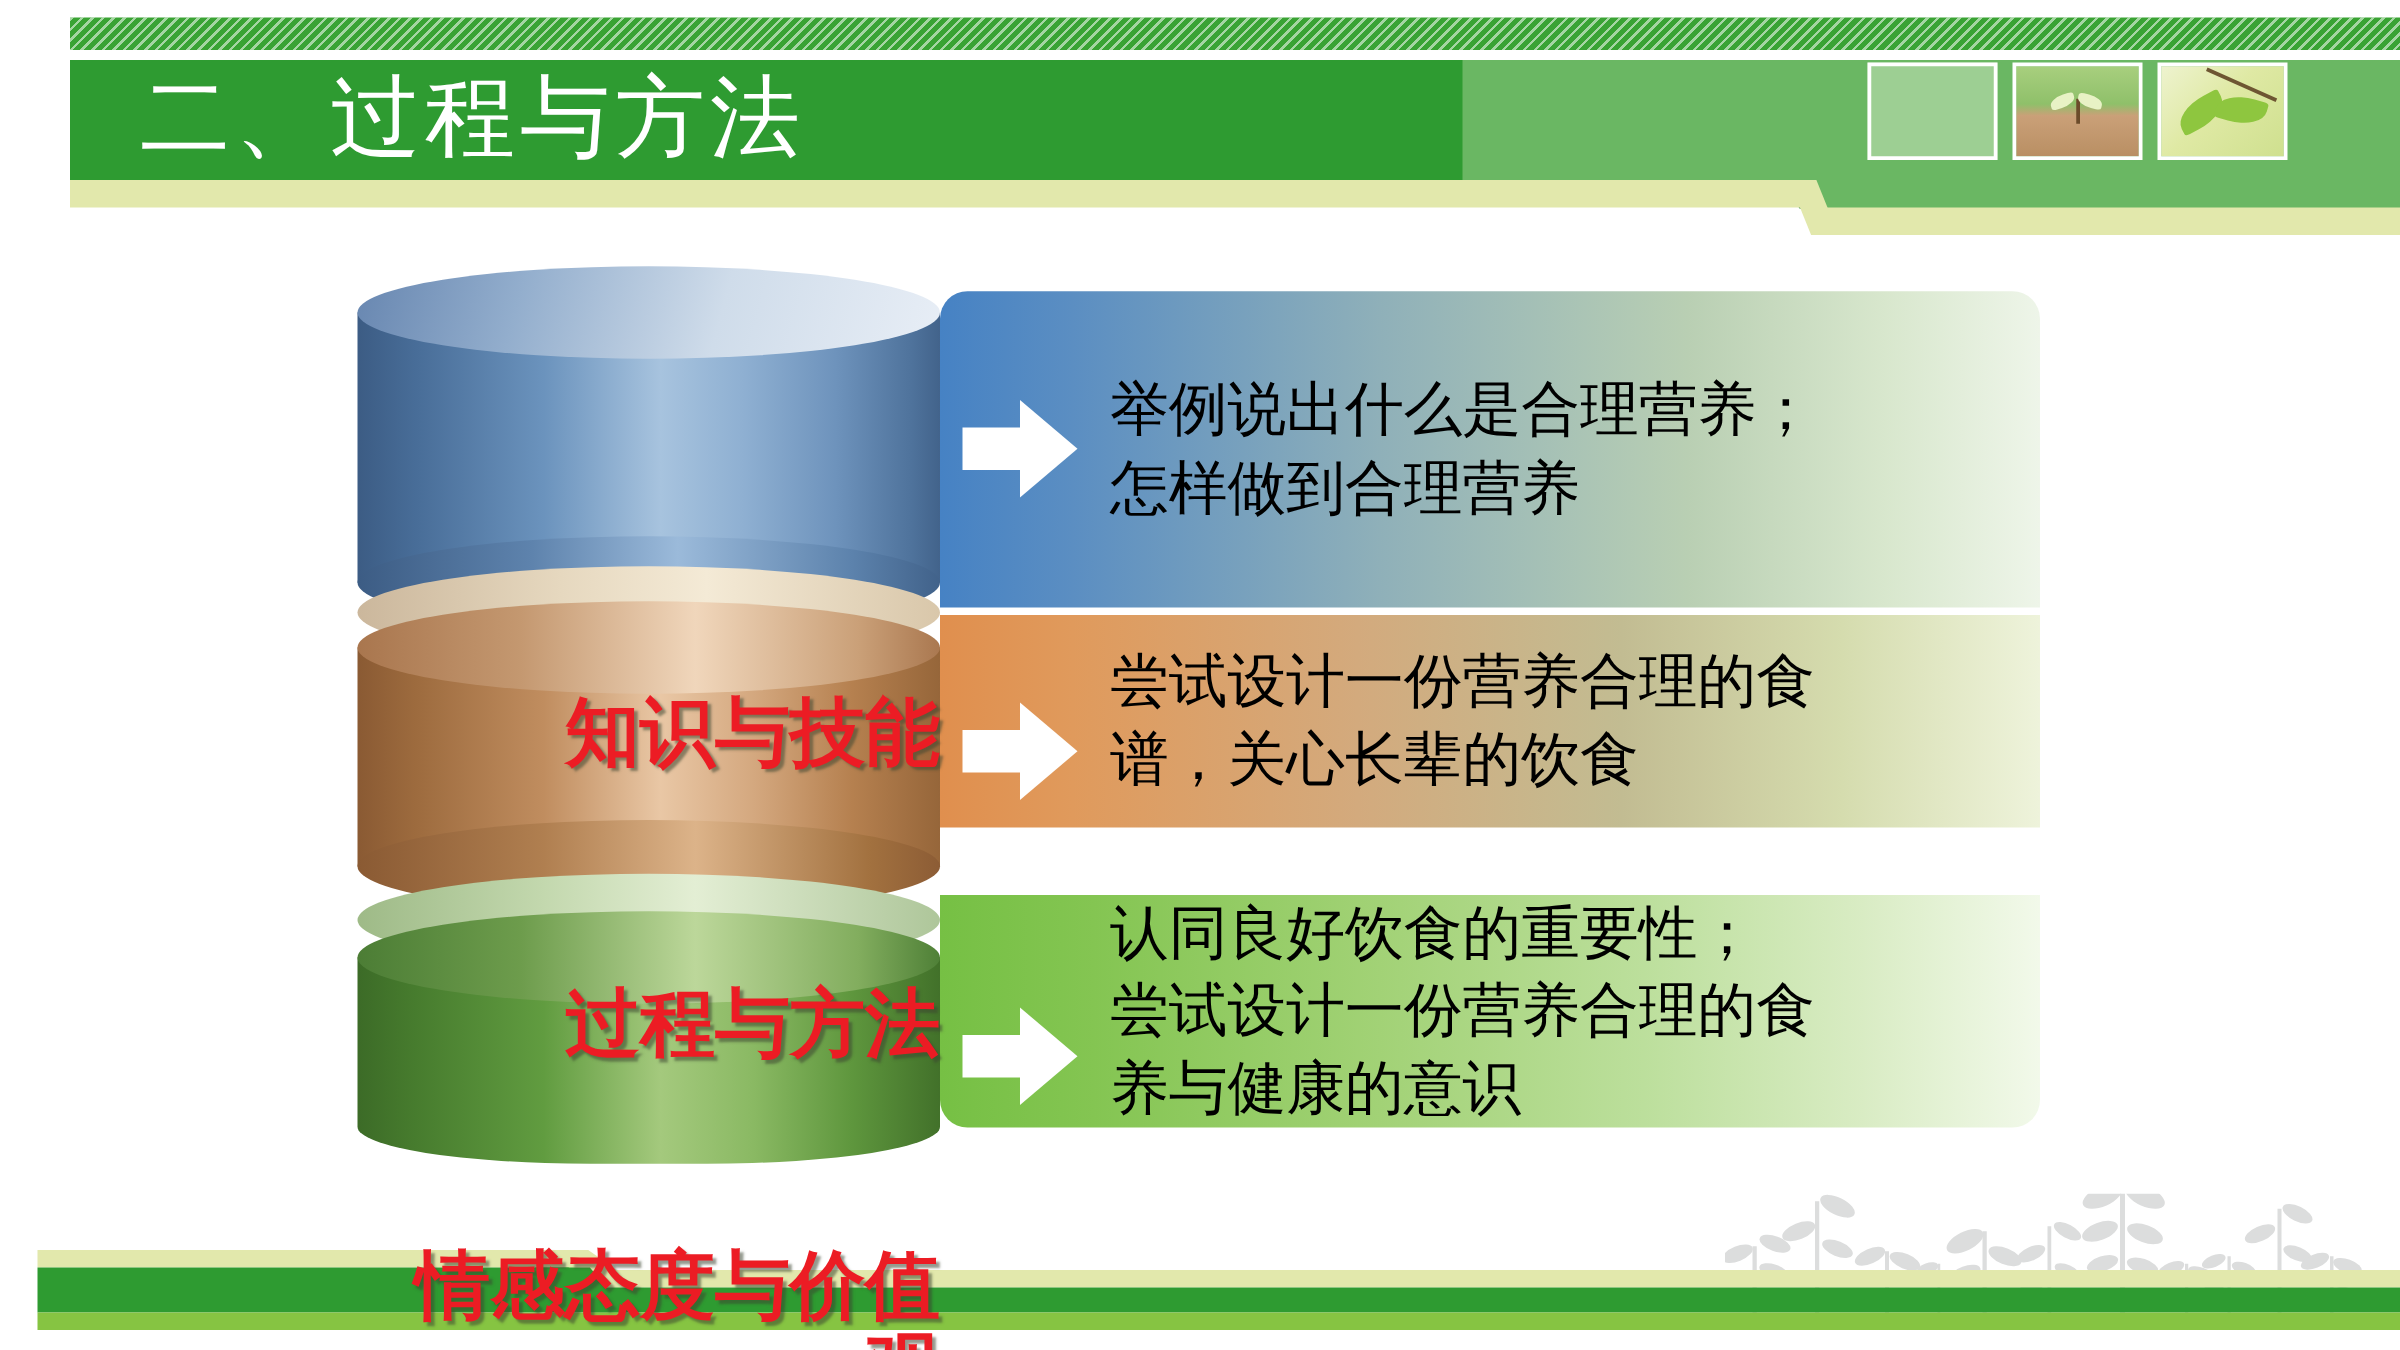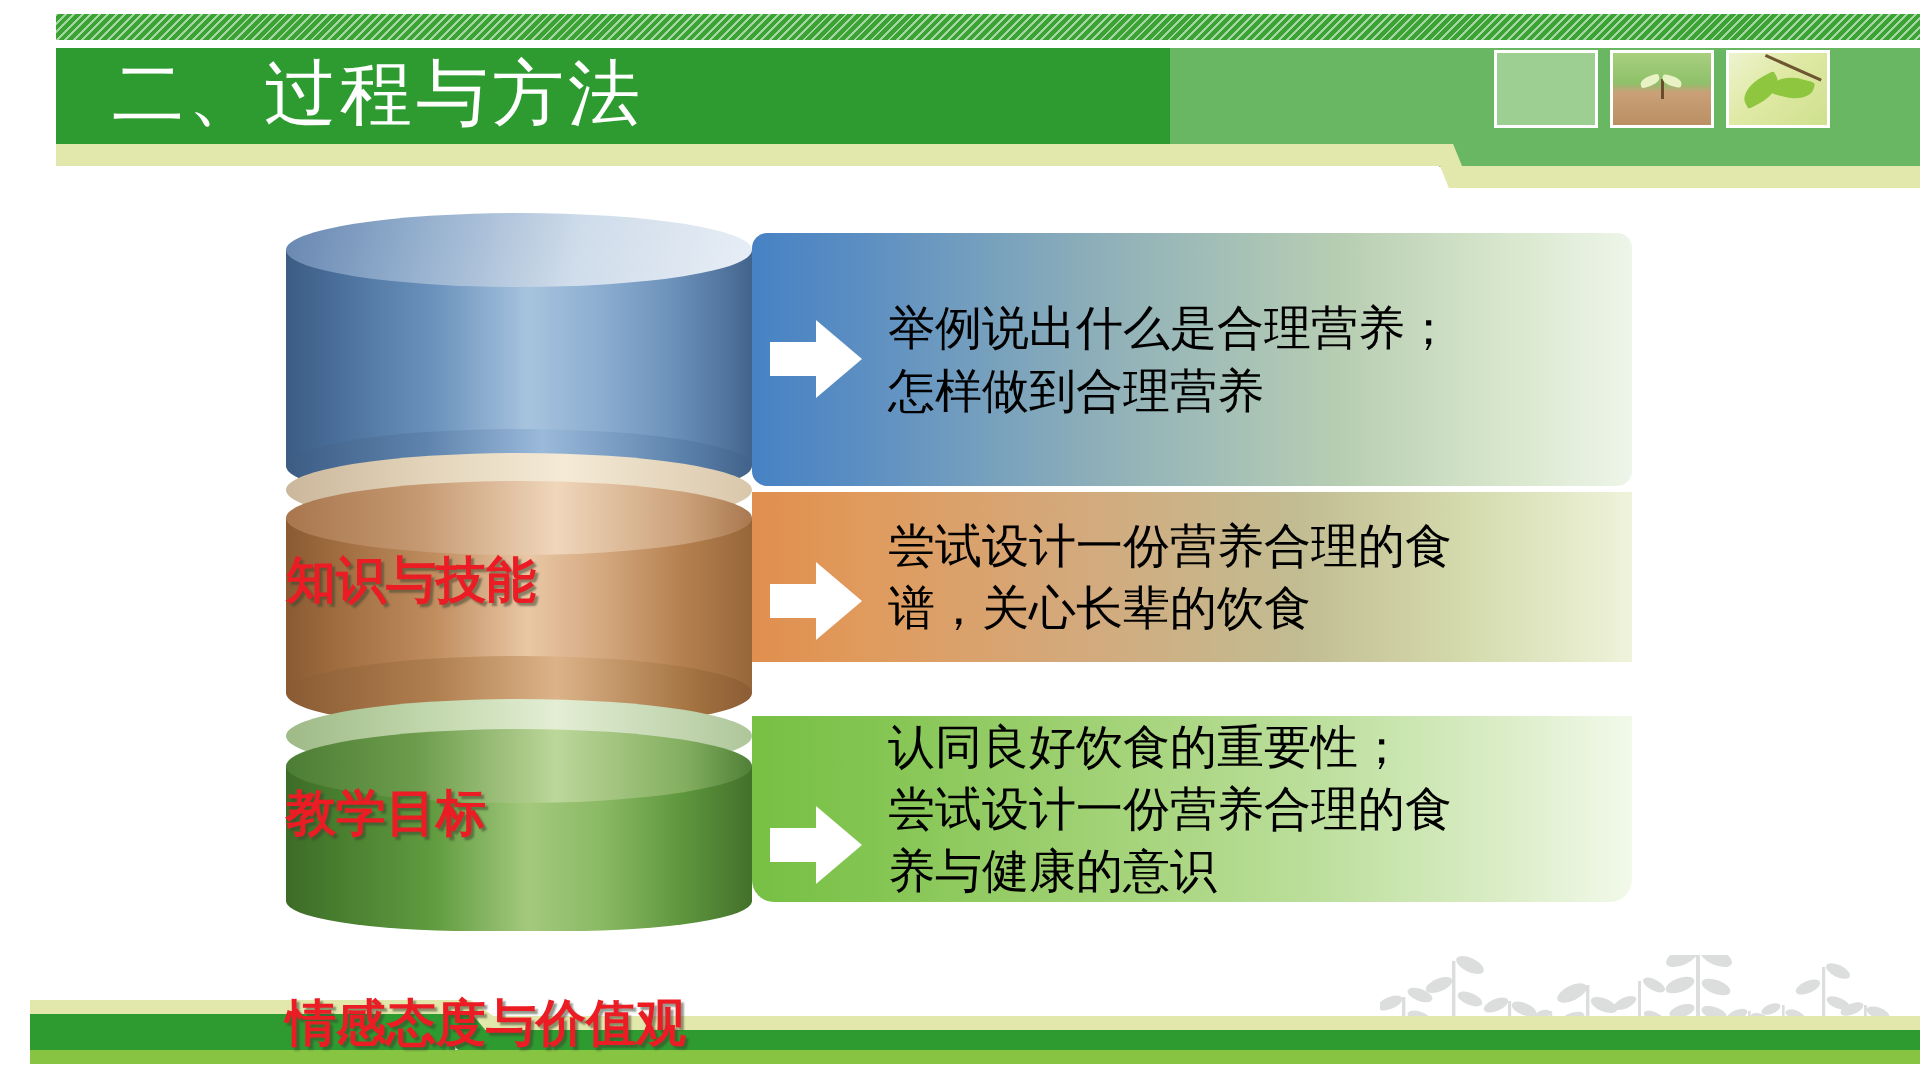--- a/index.html
+++ b/index.html
@@ -260,24 +260,24 @@
     background: linear-gradient(to right,
       #3c6b27 0%, #477c2e 10%, #619c40 32%, #a4c97d 52%,
       #8ab963 68%, #5e963d 85%, #42712a 100%);
     border-bottom-left-radius: 40% 18%;
     border-bottom-right-radius: 40% 18%;
   }
 
   .cyl-label {
     position: absolute;
     left: 0; width: 466px;
-    text-align: left;
+    text-align: right;
     color: #ec1c24;
     font-weight: bold;
-    font-size: 50px;
+    font-size: 60px;
     line-height: 1.1;
     text-shadow: 3px 3px 2px rgba(60,70,50,0.55);
     font-family: "Liberation Serif", "DejaVu Serif", serif;
     z-index: 5;
   }
   .cyl-label-1 { top: 340px; }
   .cyl-label-2 { top: 573px; }
   .cyl-label-3 { top: 783px; }
 
   
@@ -296,21 +296,20 @@
     line-height: 1.32;
     font-family: "Liberation Serif", "DejaVu Serif", serif;
   }
   .panel-text .ln { display: block; white-space: nowrap; }
 
   .panel1 {
     top: 233px; height: 253px;
     border-top-left-radius: 22px;
     border-top-right-radius: 22px;
     background: linear-gradient(to right, #4682c4 0%, #5b8ec2 12%, #8fb0b9 40%, #b9cfb3 68%, #d8e7cd 86%, #eef5e9 100%);
-    border-radius: 15px;
   }
   .panel2 {
     top: 492px; height: 170px;
     background: linear-gradient(to right, #e08f4e 0%, #e09a5c 12%, #d3aa7d 38%, #c2bc92 62%, #d5dcae 82%, #eef3db 100%);
   }
   .panel3 {
     top: 716px; height: 186px;
     border-bottom-left-radius: 22px;
     border-bottom-right-radius: 22px;
     background: linear-gradient(to right, #76c044 0%, #84c552 14%, #a2d276 40%, #bcdf9c 64%, #d9ecc4 84%, #f2f9ea 100%);
@@ -479,21 +478,21 @@
       </div>
 
       <div class="ring2"></div>
 
       <div class="cyl-seg seg3">
         <div class="cyl-body"></div>
         <div class="cyl-cap cyl-cap-top"></div>
       </div>
 
       <div class="cyl-label cyl-label-1">知识与技能</div>
-      <div class="cyl-label cyl-label-2">教学目标</div>
+      <div class="cyl-label cyl-label-2">过程与方法</div>
       <div class="cyl-label cyl-label-3">情感态度与价值观</div>
     </div>
   </div>
 
   <div class="sprouts">
     <svg width="540" height="110" viewBox="0 0 540 110" aria-hidden="true">
       <g fill="#dcdddd">
         <g transform="translate(0,0)">
           <rect x="22" y="42" width="3.4" height="58"></rect>
           <ellipse cx="10" cy="48" rx="13" ry="6" transform="rotate(-22 10 48)"></ellipse>

